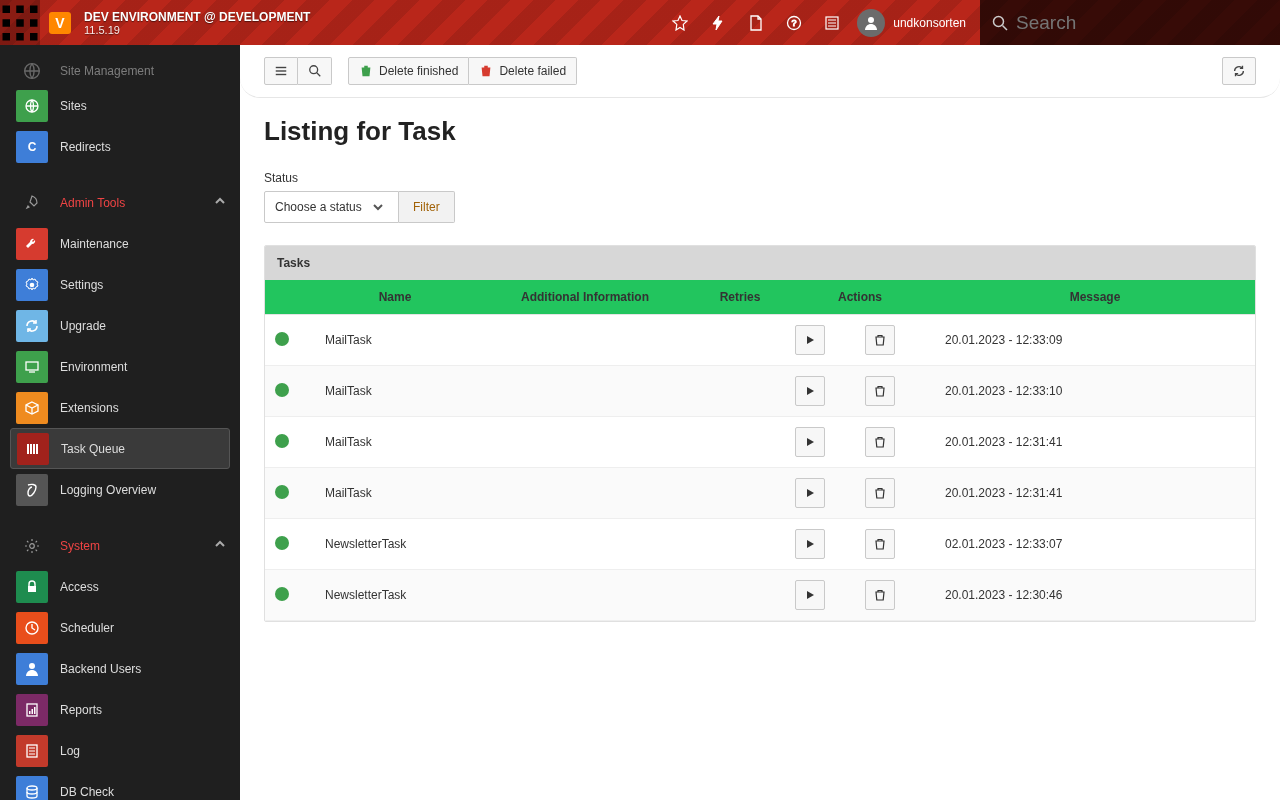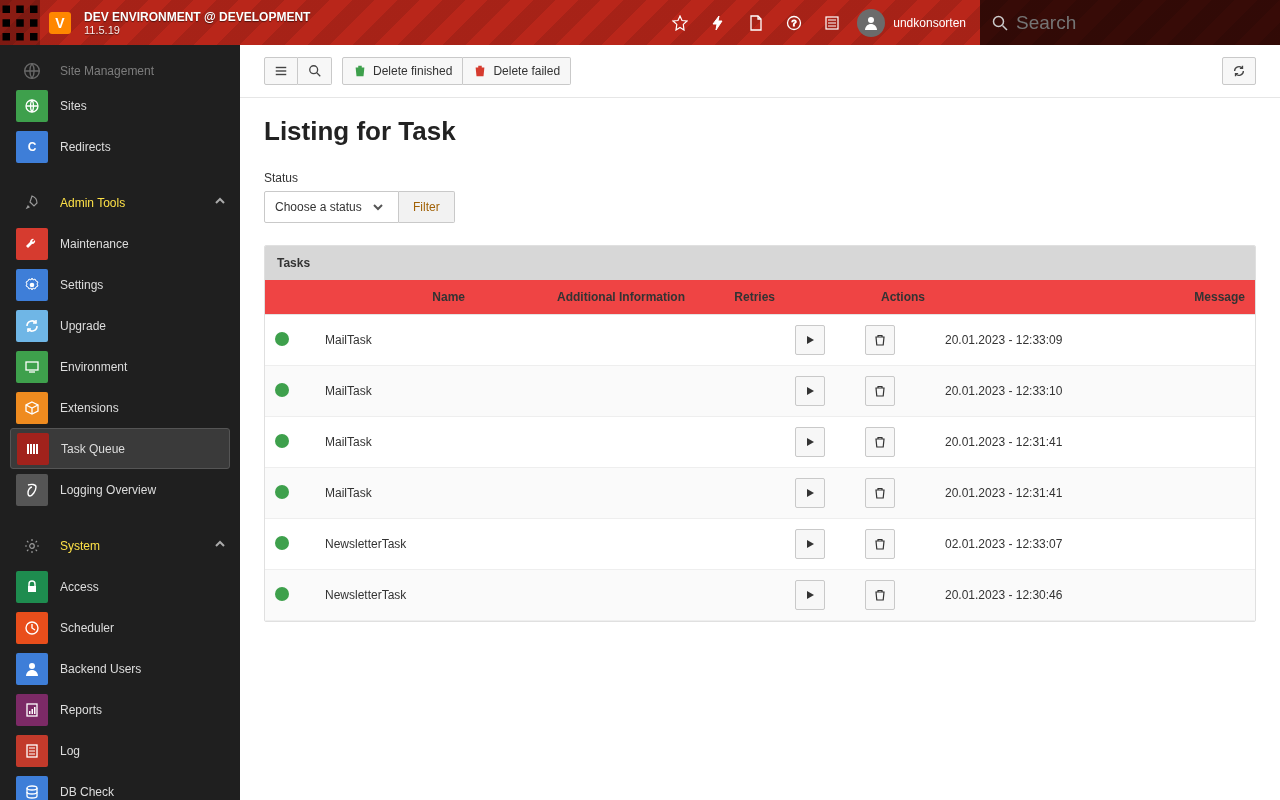--- a/index.html
+++ b/index.html
@@ -78,21 +78,21 @@
     cursor: pointer;
   }
   .sidebar .partialitem {
     height: 28px; padding-left: 16px; margin-top: 12px; color:#bbb;
   }
   .sidebar .partialitem .modicon { display:flex; align-items:center; justify-content:center; width:32px; height:20px; }
   .sidebar .partialitem .modicon svg { width:18px; height:18px; fill:#999; stroke:#999; }
 
   .sidebar .grouphead {
     height: 40px; margin-top: 16px; padding-right: 20px;
-    color:#fde047; position:relative;
+    color:#ef4444; position:relative;
   }
   .sidebar .grouphead .ghicon { width:32px; display:flex; justify-content:center; }
   .sidebar .grouphead .ghicon svg { width:16px; height:16px; fill:#999; stroke:#999; }
   .sidebar .grouphead .chev { position:absolute; right:14px; top:12px; }
   .sidebar .grouphead .chev svg { width:12px; height:12px; stroke:#aaa; fill:none; stroke-width:2; }
 
   .sidebar .moditem {
     height: 41px;
   }
   .sidebar .moditem .modicon {
@@ -113,22 +113,22 @@
   .c-grey   { background:#555; }
   .c-dgreen { background:#1e8c4f; }
   .c-purple { background:#7c2a66; }
   .c-red2   { background:#c23a2b; }
   .c-ored   { background:#e94e1b; }
 
   
   .main { flex:1; background:#fff; overflow:auto; }
 
   .toolbar {
-    display:flex; align-items:center; gap:10px;
-    padding: 12px 24px; border-bottom:1px solid #e6e6e6;
+    display:flex; align-items:center; gap:16px;
+    padding: 12px 24px; border-bottom:1px solid #e6e6e6;border-radius:20px;
   }
   .btn {
     display:inline-flex; align-items:center; gap:6px;
     border:1px solid #c9c9c9; background:#f7f7f7;
     font-size:12px; color:#333; cursor:pointer;
     padding: 0 10px; height:28px; border-radius:2px;
   }
   .btn svg { width:14px; height:14px; }
   .btn-group { display:inline-flex; }
   .btn-group .btn { border-radius:0; }
@@ -153,22 +153,22 @@
     font-size:12px; color:#a16207; border-top-right-radius:2px; border-bottom-right-radius:2px; cursor:pointer;
   }
 
   .table-wrap { margin-top: 22px; border:1px solid #e0e0e0; border-radius:2px; overflow:hidden; }
   .tasks-head {
     background:#d7d7d7; font-size:12px; font-weight:bold; color:#333;
     padding: 10px 12px;
   }
   table { width:100%; border-collapse: collapse; font-size:12px; color:#333; }
   thead th {
-    text-align:right; font-weight:bold; padding: 10px 10px; border-bottom:1px solid #e4e4e4;
-    background:#ef4444;
+    text-align:center; font-weight:bold; padding: 10px 10px; border-bottom:1px solid #e4e4e4;
+    background:#22c55e;
   }
   tbody td { padding: 10px 10px; border-bottom:1px solid #eee; vertical-align: middle; }
   tbody tr:nth-child(even) td { background:#fafafa; }
 
   col.c-status  { width: 50px; }
   col.c-name    { width: 160px; }
   col.c-info    { width: 220px; }
   col.c-retries { width: 90px; }
   col.c-actions { width: 150px; }
   col.c-message {}

